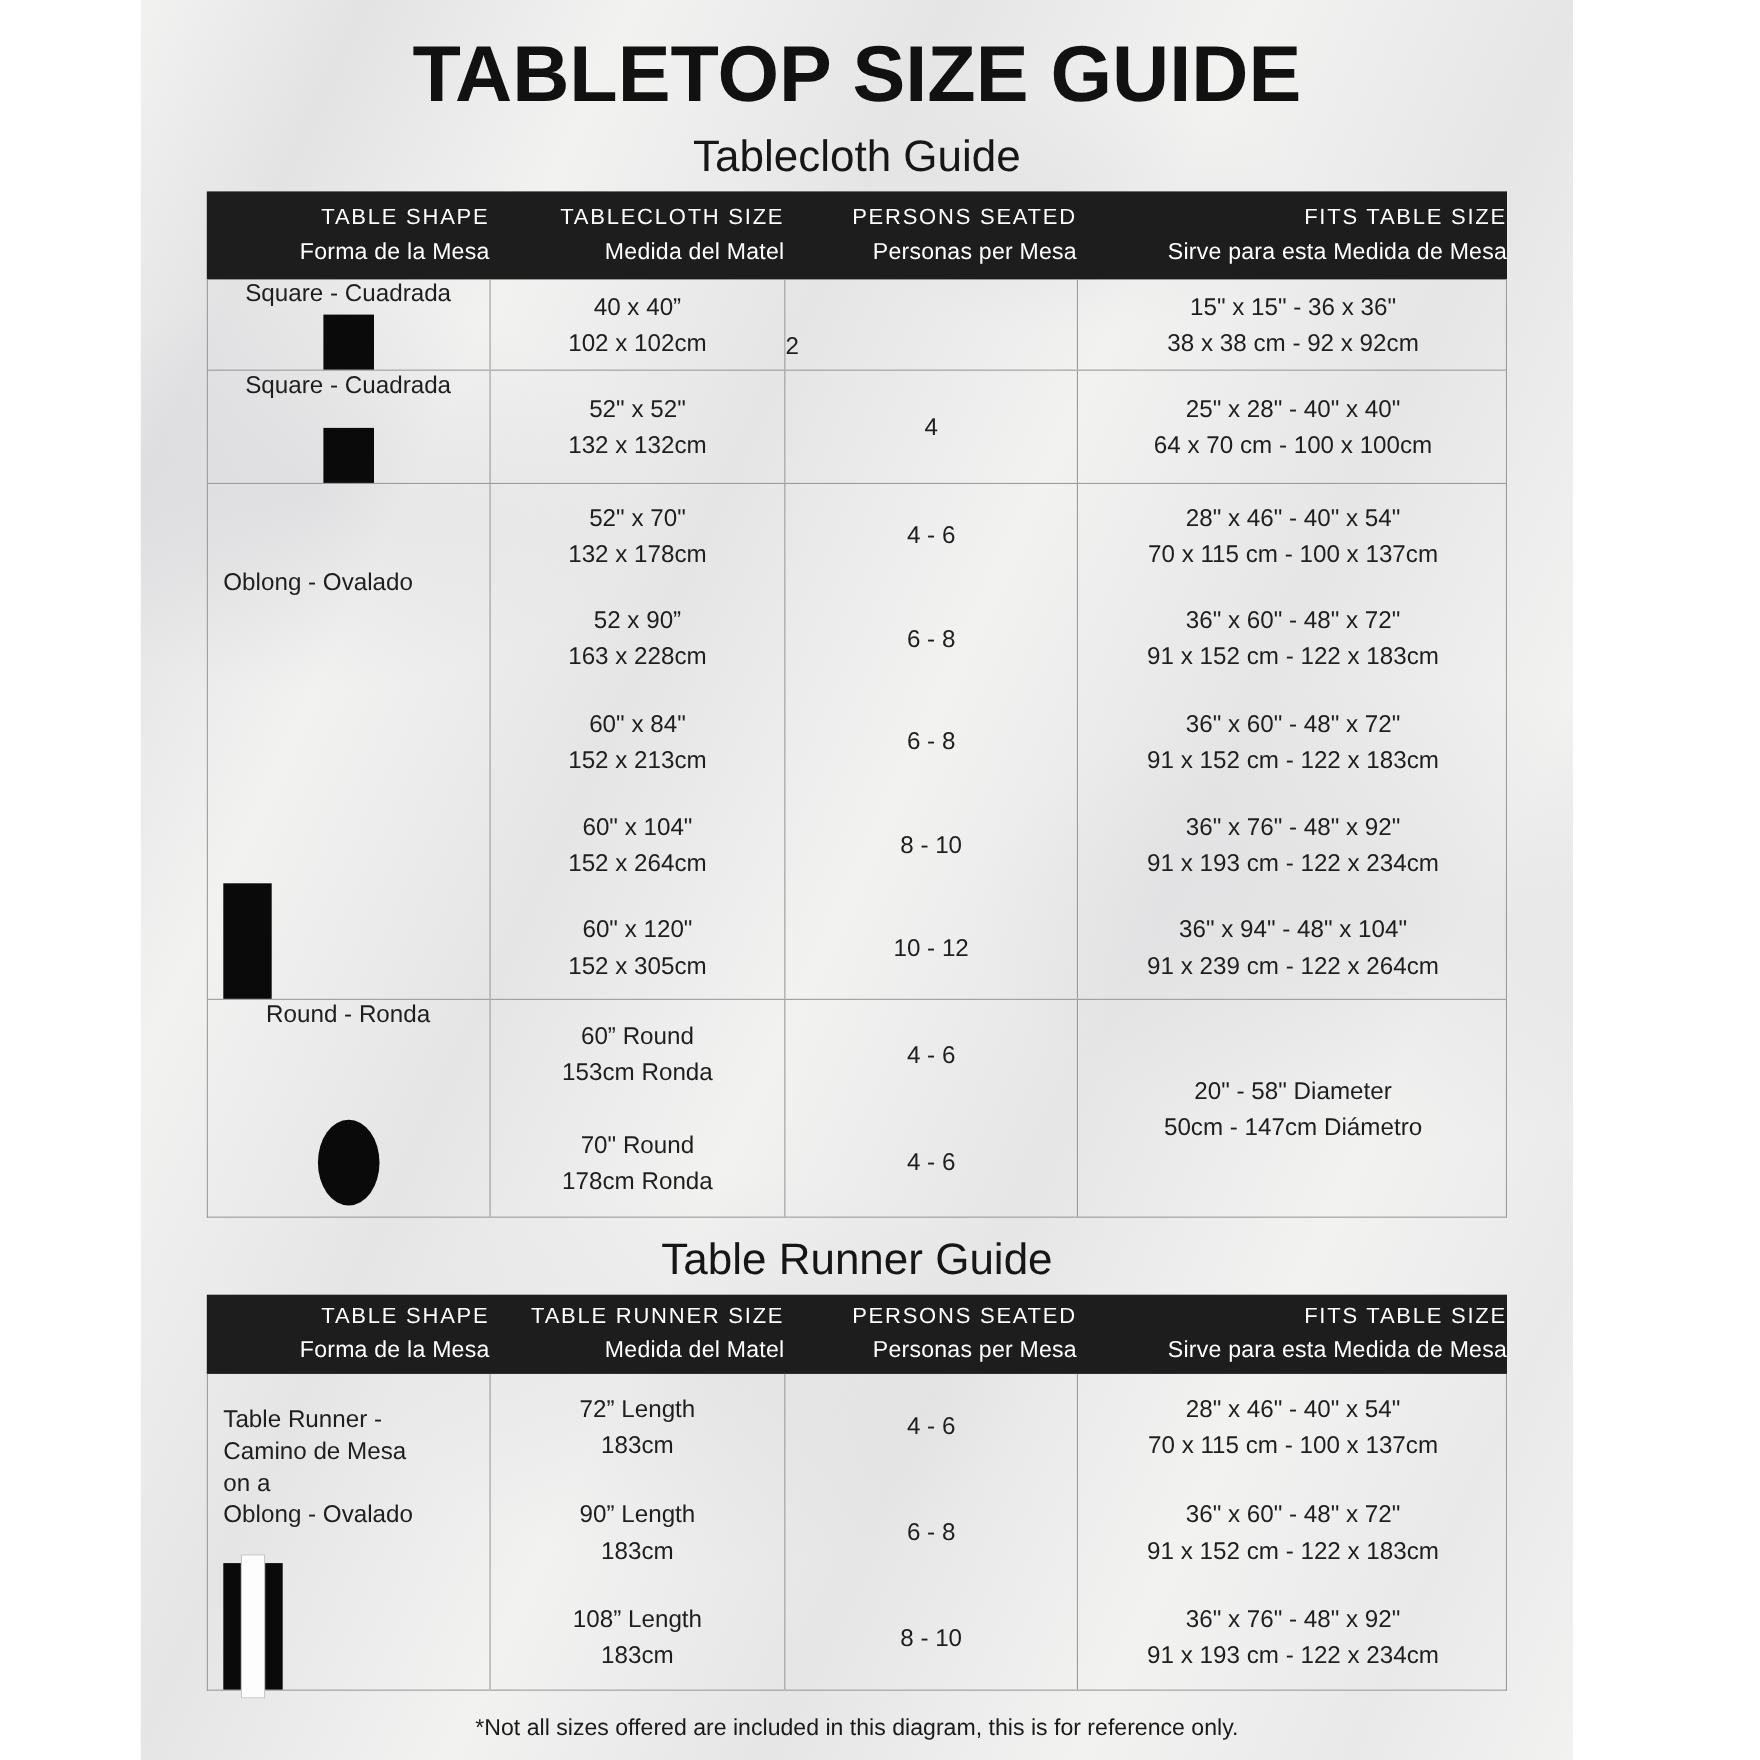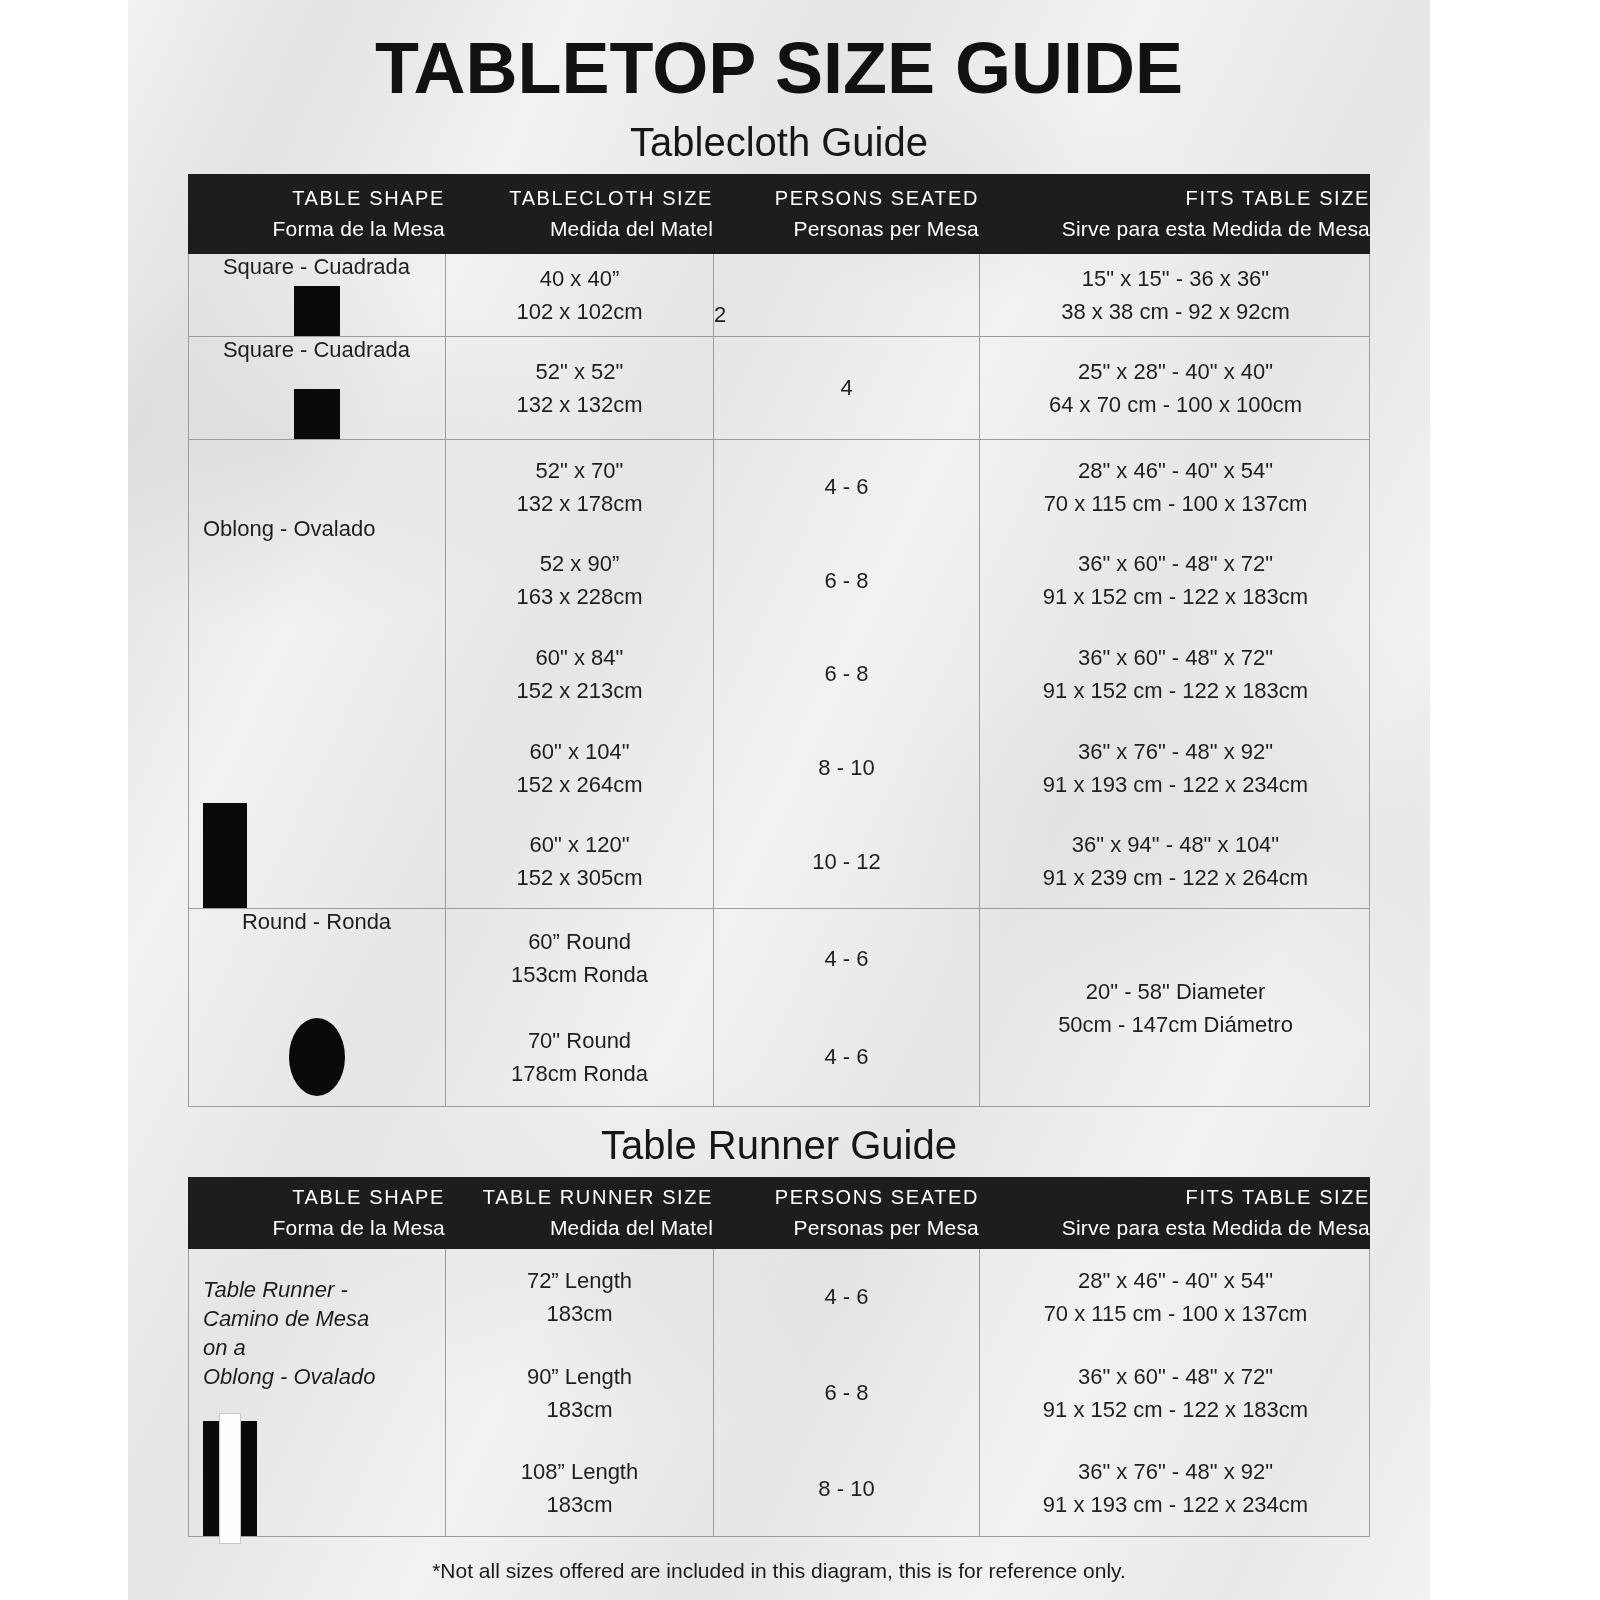--- a/index.html
+++ b/index.html
@@ -36,21 +36,21 @@
   .r-round{height:197px;}
   .runner-row{height:287px;}
   .shape-cell{display:flex;align-items:center;justify-content:space-between;
               padding:0 15px 0 14px;font-size:22px;}
   .shape-label{white-space:nowrap;}
   .oblong-shape{align-items:flex-start;}
   .oblong-shape .shape-label{margin-top:76px;}
   .oblong-shape .icon{margin-top:38px;}
   .round-shape{padding-bottom:10px;text-align:right;}
   .runner-shape{align-items:flex-start;padding-top:26px;}
-  .shape-lines{font-size:22px;line-height:1.32;font-style:italic;}
+  .shape-lines{font-size:22px;line-height:1.32;}
   .icon{flex:0 0 auto;}
   .square-icon{width:46px;height:50px;background:#0a0a0a;}
   .oblong-icon{width:44px;height:105px;background:#0a0a0a;}
   .round-icon{width:56px;height:78px;background:#0a0a0a;border-radius:50%;}
   .runner-icon{position:relative;width:54px;height:115px;background:#0a0a0a;margin-top:5px;}
   .runner-icon .stripe{position:absolute;left:50%;transform:translateX(-50%);top:-8px;bottom:-8px;
                        width:20px;background:#fdfdfd;border:1px solid #c6c6c6;}
   .center-col{display:flex;flex-direction:column;justify-content:center;align-items:center;
               font-size:22px;line-height:1.5;}
   .persons-cell{display:flex;align-items:center;justify-content:center;font-size:22px;}

